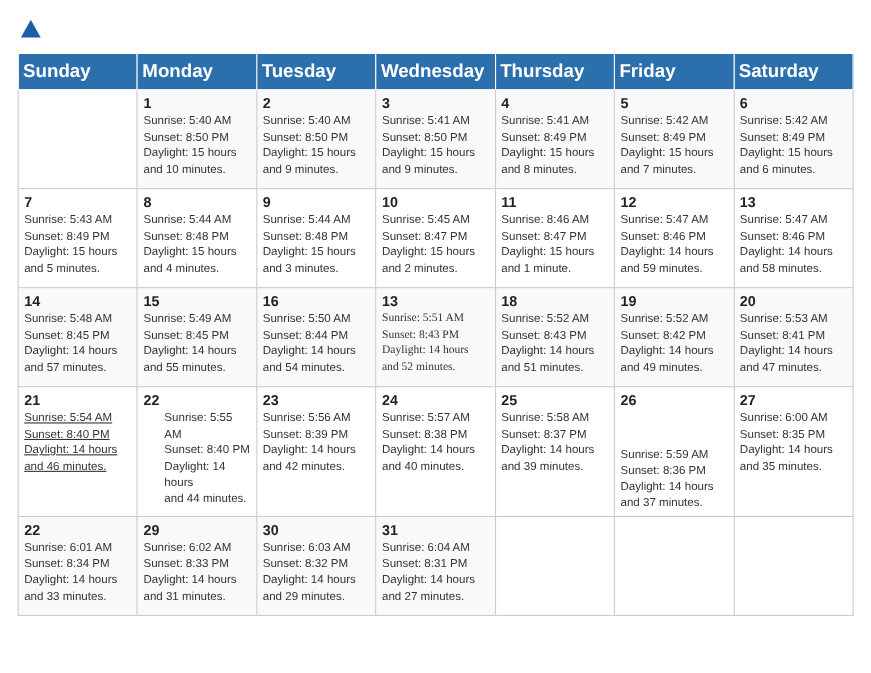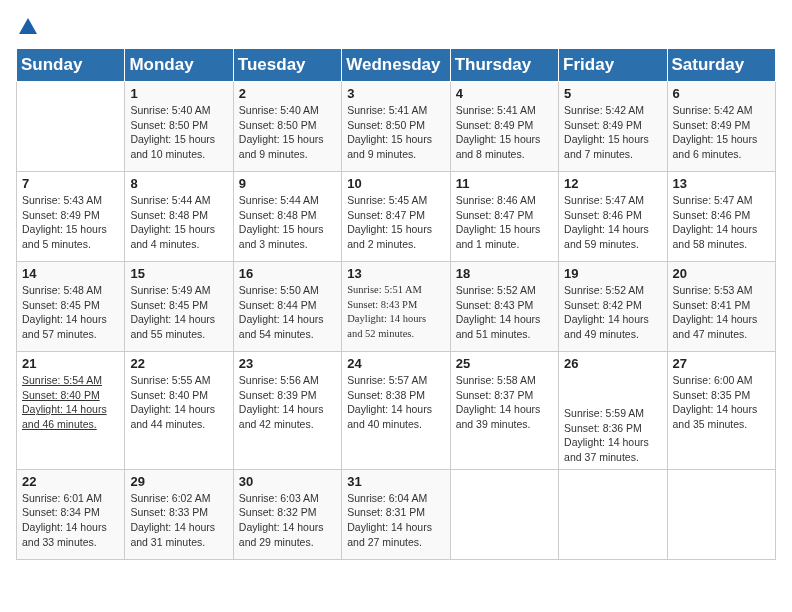--- a/index.html
+++ b/index.html
@@ -258,21 +258,21 @@
       <tr>
         <td>
           <span class="day-number">21</span>
           <div class="day-info" style="white-space: pre-line; text-decoration: underline;">Sunrise: 5:54 AM
 Sunset: 8:40 PM
 Daylight: 14 hours
 and 46 minutes.</div>
         </td>
         <td>
           <span class="day-number">22</span>
-          <div class="day-info" style="white-space: pre-line;">Sunrise: 5:55 AM
+          <div class="day-info" style="white-space: pre-line; margin-left: 19px;">Sunrise: 5:55 AM
 Sunset: 8:40 PM
 Daylight: 14 hours
 and 44 minutes.</div>
         </td>
         <td>
           <span class="day-number">23</span>
           <div class="day-info" style="white-space: pre-line;">Sunrise: 5:56 AM
 Sunset: 8:39 PM
 Daylight: 14 hours
 and 42 minutes.</div>

